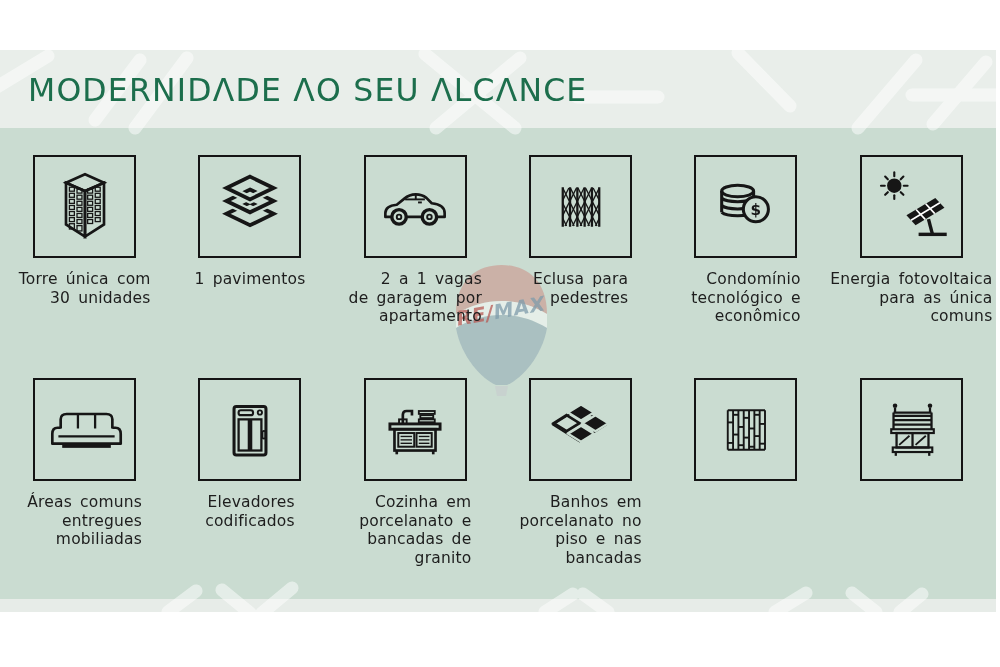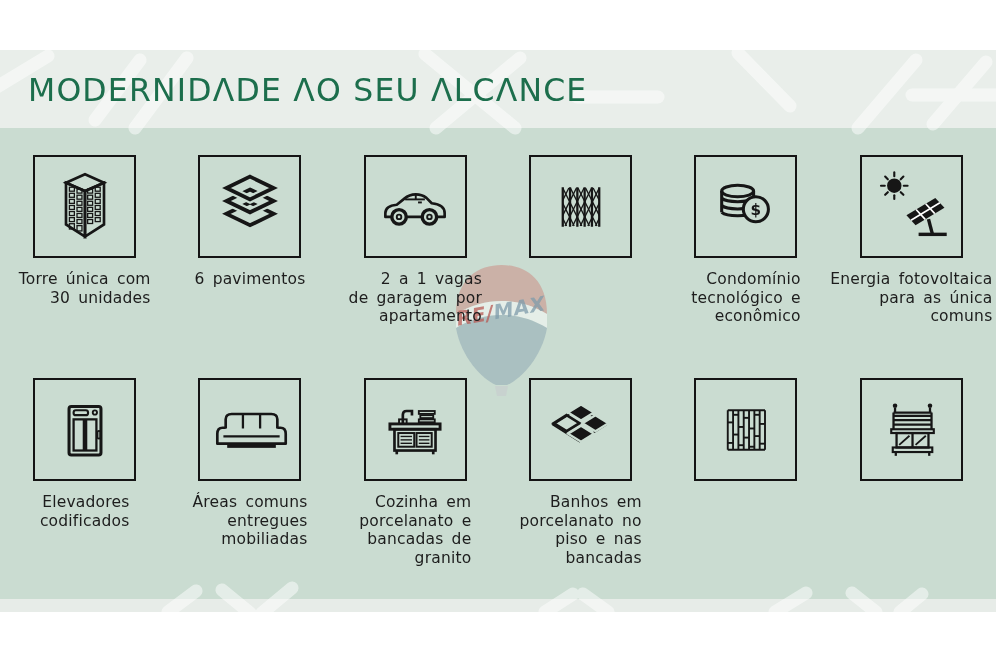--- a/index.html
+++ b/index.html
@@ -117,21 +117,21 @@
   <div class="cell">
     <div class="ibox">
       <svg viewBox="0 0 100 100" fill="none">
         <path d="M50,44 L81,59 L50,74 L19,59 Z" stroke="#161616" stroke-width="5"></path>
         <path d="M50,27 L81,42 L50,57 L19,42 Z" stroke="#cadcd1" stroke-width="11"></path>
         <path d="M50,27 L81,42 L50,57 L19,42 Z" stroke="#161616" stroke-width="5"></path>
         <path d="M50,10 L81,25 L50,40 L19,25 Z" stroke="#cadcd1" stroke-width="11"></path>
         <path d="M50,10 L81,25 L50,40 L19,25 Z" stroke="#161616" stroke-width="5"></path>
       </svg>
     </div>
-    <div class="cap">6 pavimentos</div>
+    <div class="cap">1 pavimentos</div>
   </div>
 
   <div class="cell">
     <div class="ibox">
       <svg viewBox="0 0 100 100" fill="none" stroke="#161616" stroke-linejoin="round">
         <path d="M11,63 L11,58 C11,51 16,48 26,47 L36,39 C45,31.5 57,32 65,38 L72,45 C83,46 89,50 89,58 L89,63 Z" stroke-width="3.5"></path>
         <path d="M51,33.5 L51,39.5" stroke-width="2.5"></path>
         <path d="M37,40 L63,40" stroke-width="2.5"></path>
         <path d="M54,44 L59,44" stroke-width="2.5"></path>
         <circle cx="29" cy="63" r="9.5" fill="#cadcd1" stroke-width="4.5"></circle>
@@ -172,20 +172,22 @@
         <g stroke-width="3">
           <path d="M26,24 L26,76"></path>
             <path d="M35.6,24 L35.6,76"></path>
             <path d="M45.2,24 L45.2,76"></path>
           <path d="M54.8,24 L54.8,76"></path>
             <path d="M64.4,24 L64.4,76"></path>
             <path d="M74,24 L74,76"></path>
         </g>
       </svg>
     </div>
+    <div class="cap">Eclusa para
+pedestres</div>
   </div>
 
   <div class="cell">
     <div class="ibox">
       <svg viewBox="0 0 100 100" fill="none" stroke="#161616">
         <ellipse cx="39" cy="29" rx="21" ry="7.5" stroke-width="4"></ellipse>
         <path d="M18,29 L18,57" stroke-width="4"></path>
         <path d="M60,29 L60,57" stroke-width="4"></path>
         <path d="M18,38.5 C25,44.5 53,44.5 60,38.5" stroke-width="4"></path>
         <path d="M18,48 C25,54 53,54 60,48" stroke-width="4"></path>
@@ -227,47 +229,47 @@
 para as única
 comuns</div>
   </div>
 
 </div>
 
 <div class="row row2">
 
   <div class="cell">
     <div class="ibox">
-      <svg viewBox="0 0 100 100" fill="none" stroke="#161616">
-        <rect x="29" y="19" width="42" height="64" rx="3" stroke-width="4"></rect>
-        <rect x="35" y="24" width="19" height="6.5" rx="3" stroke-width="2.8"></rect>
-        <circle cx="63" cy="27" r="2.8" stroke-width="2.5"></circle>
-        <rect x="35" y="36" width="13.5" height="41" stroke-width="3"></rect>
-        <rect x="51.5" y="36" width="13.5" height="41" stroke-width="3"></rect>
-        <rect x="66.5" y="51" width="3.8" height="10.5" rx="1.8" stroke-width="2.3"></rect>
-      </svg>
-    </div>
-    <div class="cap">Elevadores
-codificados</div>
-  </div>
-
-  <div class="cell">
-    <div class="ibox">
       <svg viewBox="0 0 100 100" fill="none" stroke="#161616" stroke-linejoin="round">
         <path d="M18,48 L18,36 Q18,29 26,29 L78,29 Q86,29 86,36 L86,48" stroke-width="3.5"></path>
         <path d="M40.7,29 L40.7,48" stroke-width="3"></path>
         <path d="M63.3,29 L63.3,48" stroke-width="3"></path>
         <path d="M18,47 L14,47 Q7,47 7,55 L7,68 L97,68 L97,55 Q97,47 90,47 L86,47" stroke-width="3.5"></path>
         <path d="M15,58.5 L89,58.5" stroke-width="3"></path>
         <rect x="20" y="68" width="64" height="5.5" fill="#161616" stroke="none"></rect>
       </svg>
     </div>
     <div class="cap">Áreas comuns
 entregues
 mobiliadas</div>
+  </div>
+
+  <div class="cell">
+    <div class="ibox">
+      <svg viewBox="0 0 100 100" fill="none" stroke="#161616">
+        <rect x="29" y="19" width="42" height="64" rx="3" stroke-width="4"></rect>
+        <rect x="35" y="24" width="19" height="6.5" rx="3" stroke-width="2.8"></rect>
+        <circle cx="63" cy="27" r="2.8" stroke-width="2.5"></circle>
+        <rect x="35" y="36" width="13.5" height="41" stroke-width="3"></rect>
+        <rect x="51.5" y="36" width="13.5" height="41" stroke-width="3"></rect>
+        <rect x="66.5" y="51" width="3.8" height="10.5" rx="1.8" stroke-width="2.3"></rect>
+      </svg>
+    </div>
+    <div class="cap">Elevadores
+codificados</div>
   </div>
 
   <div class="cell">
     <div class="ibox">
       <svg viewBox="0 0 100 100" fill="none" stroke="#161616">
         <path d="M34,42 L34,30 Q34,25 39,25 L46,25 L46,31" stroke-width="3.5"></path>
         <rect x="29" y="36" width="10" height="6" stroke-width="2.5"></rect>
         <rect x="55" y="25" width="21" height="3.8" stroke-width="2.4"></rect>
         <rect x="57" y="30.5" width="17" height="3.8" stroke-width="2.4"></rect>
         <rect x="55" y="36" width="21" height="3.8" stroke-width="2.4"></rect>

